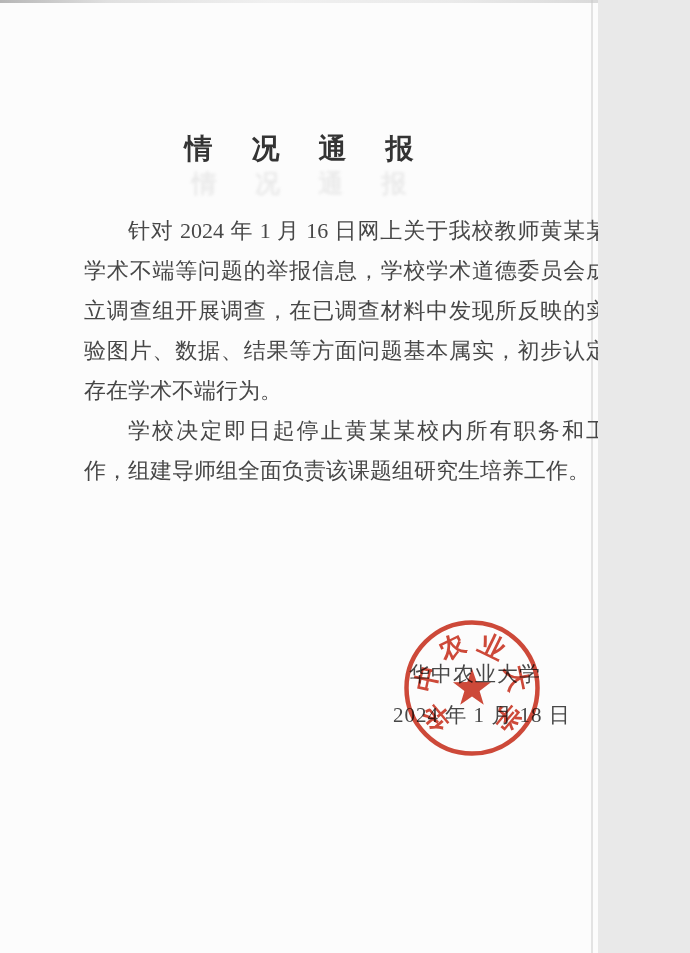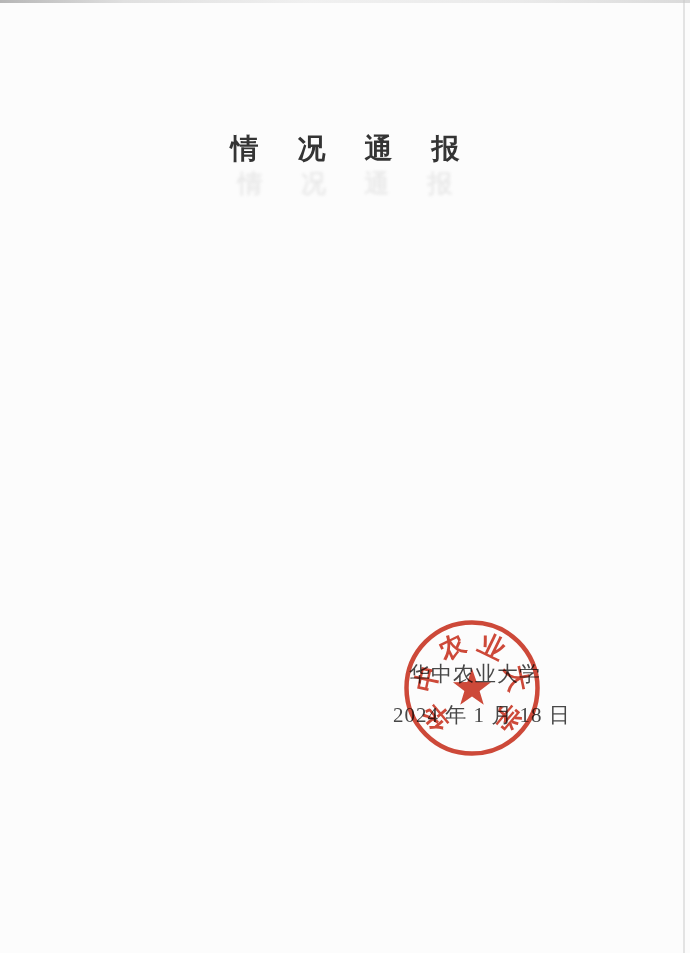--- a/index.html
+++ b/index.html
@@ -3,21 +3,21 @@
 <meta charset="utf-8">
 <style>
   html, body { margin: 0; padding: 0; }
   body {
     width: 690px; height: 953px;
     background: #e9e9e9;
     font-family: "Liberation Serif", "DejaVu Serif", serif;
   }
   .page {
     position: relative;
-    width: 690px; height: 953px;
+    width: 598px; height: 953px;
     background: #fcfcfc;
     overflow: hidden;
   }
   
   .scan-top-edge {
     position: absolute; top: 0; left: 0; width: 100%; height: 3px;
     background: linear-gradient(90deg, #7d7d7d 0%, #c9c9c9 18%, #e6e6e6 45%, #dcdcdc 75%, #bfbfbf 100%);
     opacity: .55;
   }
   .scan-right-edge {
@@ -69,20 +69,22 @@
 
 <div class="page">
 
   <div class="scan-top-edge"></div>
   <div class="scan-right-edge"></div>
 
   <h1 class="title">情 况 通 报</h1>
   <div class="title-ghost">情 况 通 报</div>
 
   <div class="body-text">
+    <p>针对 2024 年 1 月 16 日网上关于我校教师黄某某学术不端等问题的举报信息，学校学术道德委员会成立调查组开展调查，在已调查材料中发现所反映的实验图片、数据、结果等方面问题基本属实，初步认定存在学术不端行为。</p>
+    <p>学校决定即日起停止黄某某校内所有职务和工作，组建导师组全面负责该课题组研究生培养工作。</p>
   </div>
 
   <div class="signature">华中农业大学</div>
   <div class="date">2024 年 1 月 18 日</div>
 
   <svg class="seal" viewBox="0 0 140 140" xmlns="http://www.w3.org/2000/svg">
     <circle cx="70" cy="70" r="65.5" fill="none" stroke="#cc3a28" stroke-width="4.5"></circle>
     <polygon fill="#cc3a28" points="70,50.5 74.7,64.03 89.02,64.32 77.61,72.97 81.76,86.68 70,78.5 58.24,86.68 62.39,72.97 50.98,64.32 65.3,64.03"></polygon>
     <text x="0" y="0" transform="translate(35.1,99.3) rotate(-130)" font-size="26" fill="#cc3a28" text-anchor="middle" dominant-baseline="central">华</text>
     <text x="0" y="0" transform="translate(25.5,60.5) rotate(-78)" font-size="26" fill="#cc3a28" text-anchor="middle" dominant-baseline="central">中</text>

